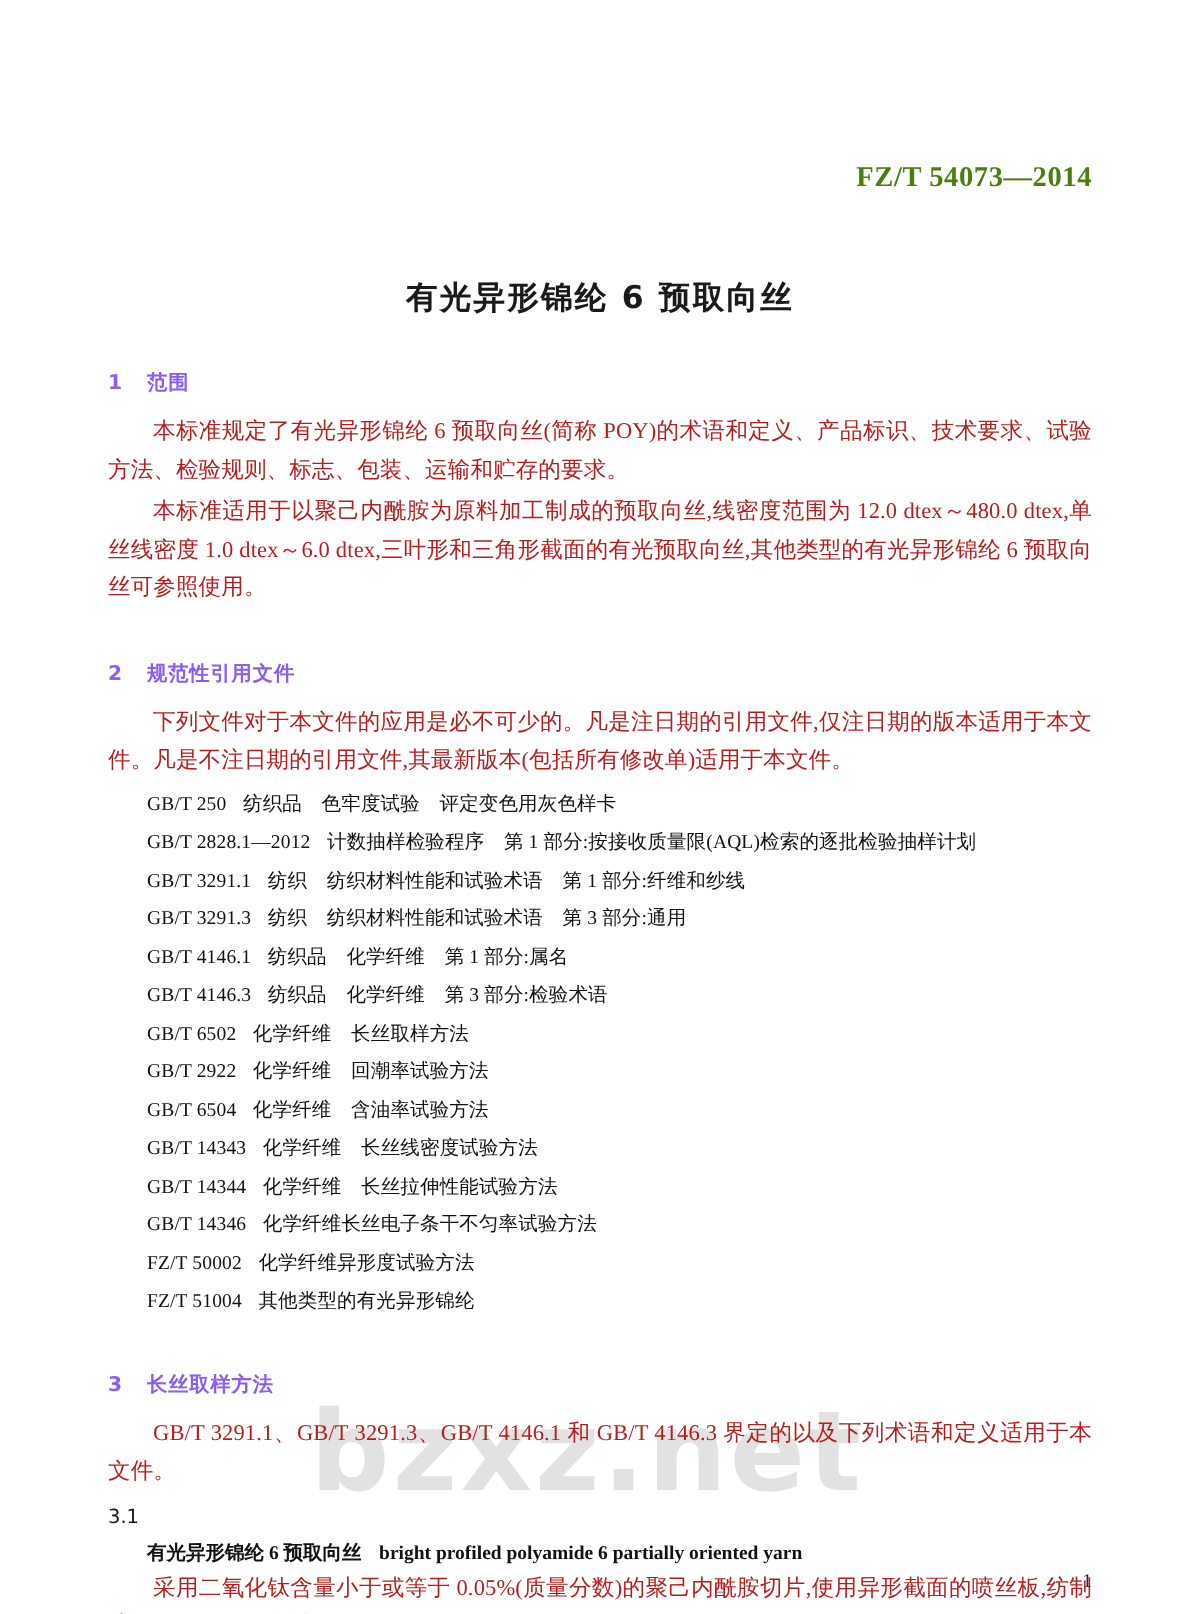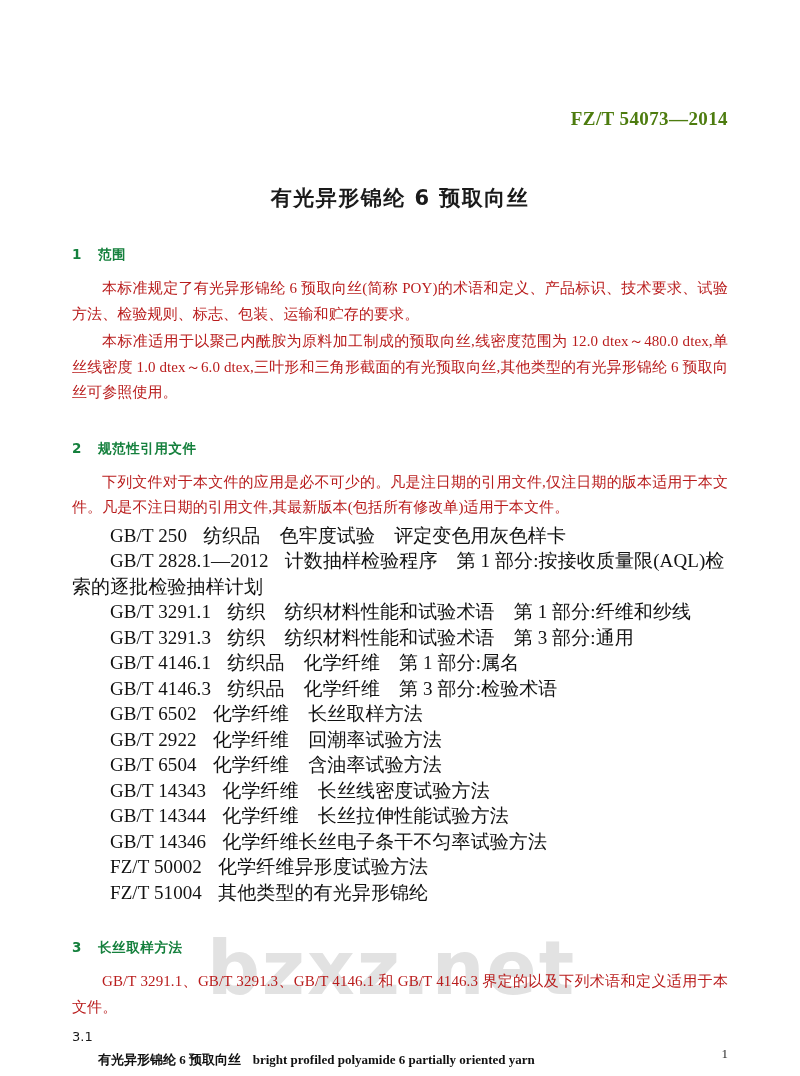--- a/index.html
+++ b/index.html
@@ -64,21 +64,21 @@
   }
 
   
   .clause-head {
     margin-top: 34px;
     margin-bottom: 12px;
     font-family: "DejaVu Sans", "Liberation Sans", sans-serif;
     font-weight: bold;
     font-size: 13.5px;
     letter-spacing: 0.6px;
-    color: #15803d;
+    color: #8b5cf6;
   }
   .clause-head .num {
     display: inline-block;
     min-width: 26px;
   }
 
   
   .para {
     font-size: 15px;
     line-height: 25.5px;
@@ -87,21 +87,21 @@
     text-align: justify;
     margin: 0 0 2px 0;
     color: #b91c1c;
   }
 
   
   .ref-list {
     margin: 2px 0 0 0;
   }
   .ref-item {
-    font-size: 19px;
+    font-size: 13px;
     line-height: 25.5px;
     text-indent: 2em;
     letter-spacing: 0.1px;
     color: #111;
   }
   .ref-item .code {
     font-family: "Liberation Serif", serif;
   }
   .ref-item .gap {
     display: inline-block;

